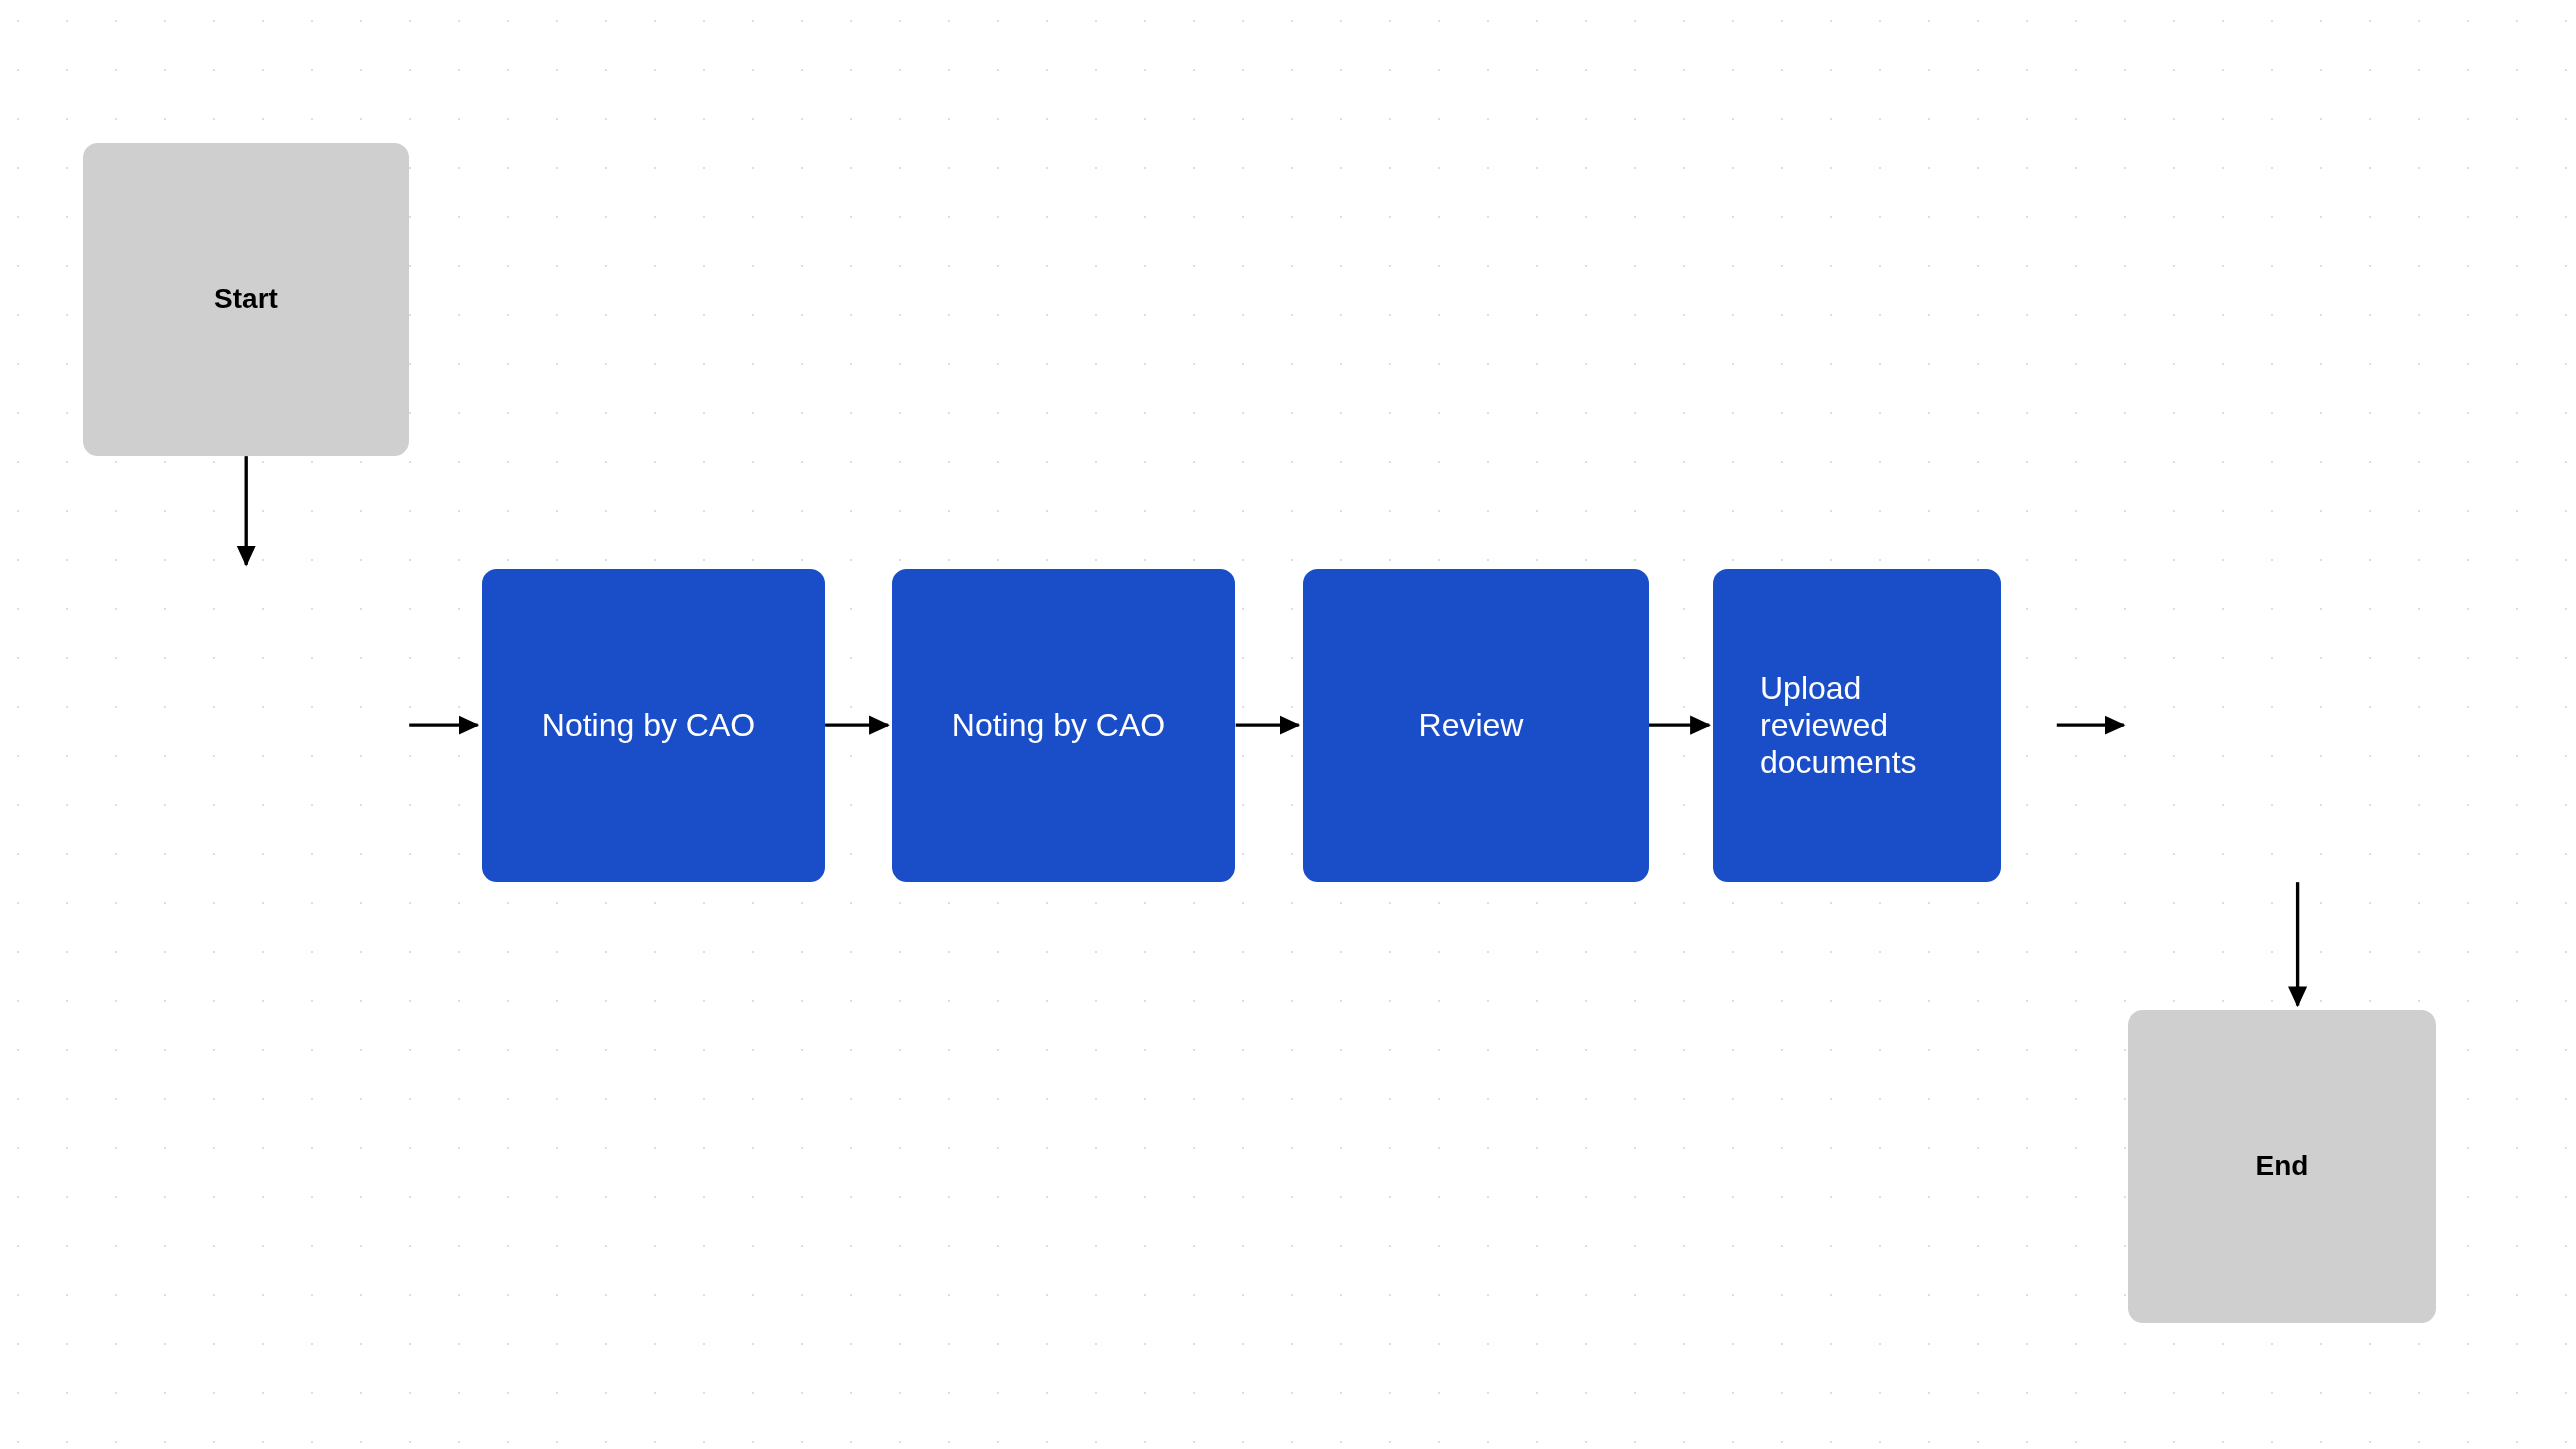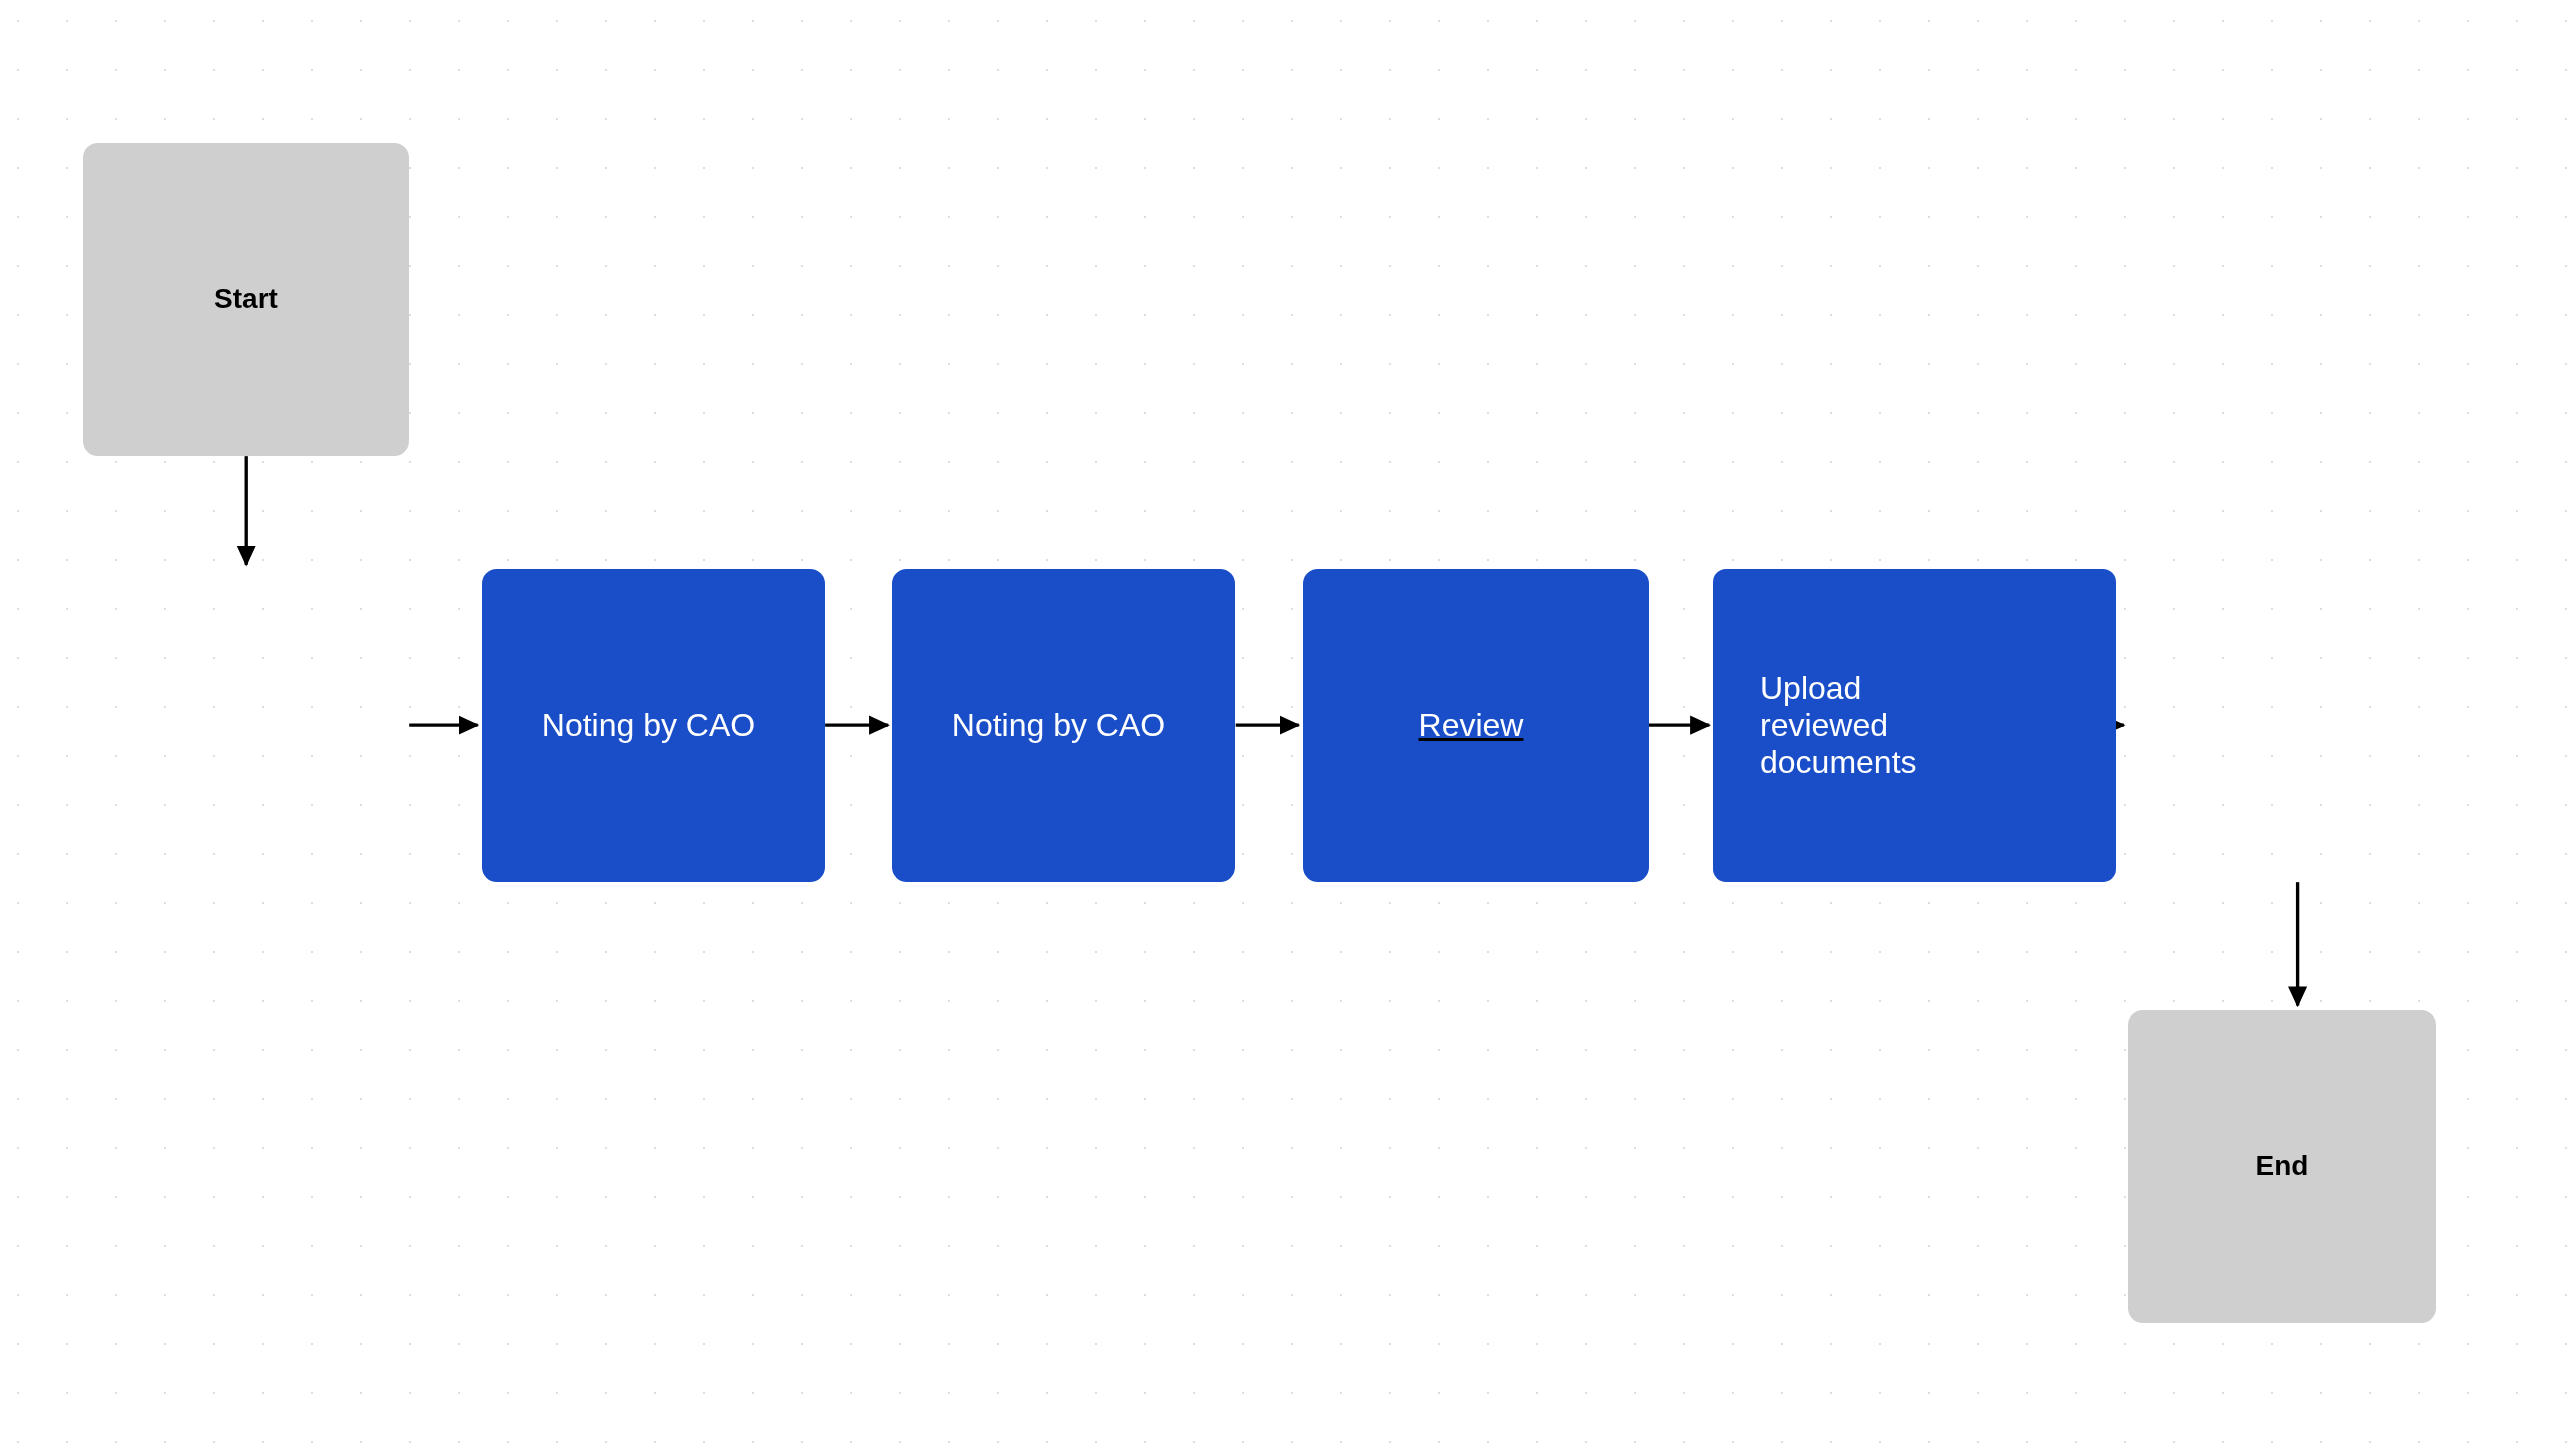--- a/index.html
+++ b/index.html
@@ -111,25 +111,25 @@
 
 
   <div class="node process centered" style="left:482px; top:569px; width:343px; height:313px;">
     <div class="label">Noting by CAO</div>
   </div>
 
   <div class="node process centered" style="left:892px; top:569px; width:343px; height:313px;">
     <div class="label">Noting by CAO</div>
   </div>
 
-  <div class="node process centered" style="left:1303px; top:569px; width:346px; height:313px;text-decoration:underline;">
+  <div class="node process centered" style="left:1303px; top:569px; width:346px; height:313px;">
     <div class="label">Review</div>
   </div>
 
-  <div class="node process" style="left:1713px; top:569px; width:403px; height:313px;border-radius:13px;">
+  <div class="node process" style="left:1713px; top:569px; width:288px; height:313px;">
     <div class="label">Upload
 reviewed
 documents</div>
   </div>
 
 
   <div class="node terminal" style="left:2128px; top:1010px; width:308px; height:313px;">
     <div class="label">End</div>
   </div>
 

